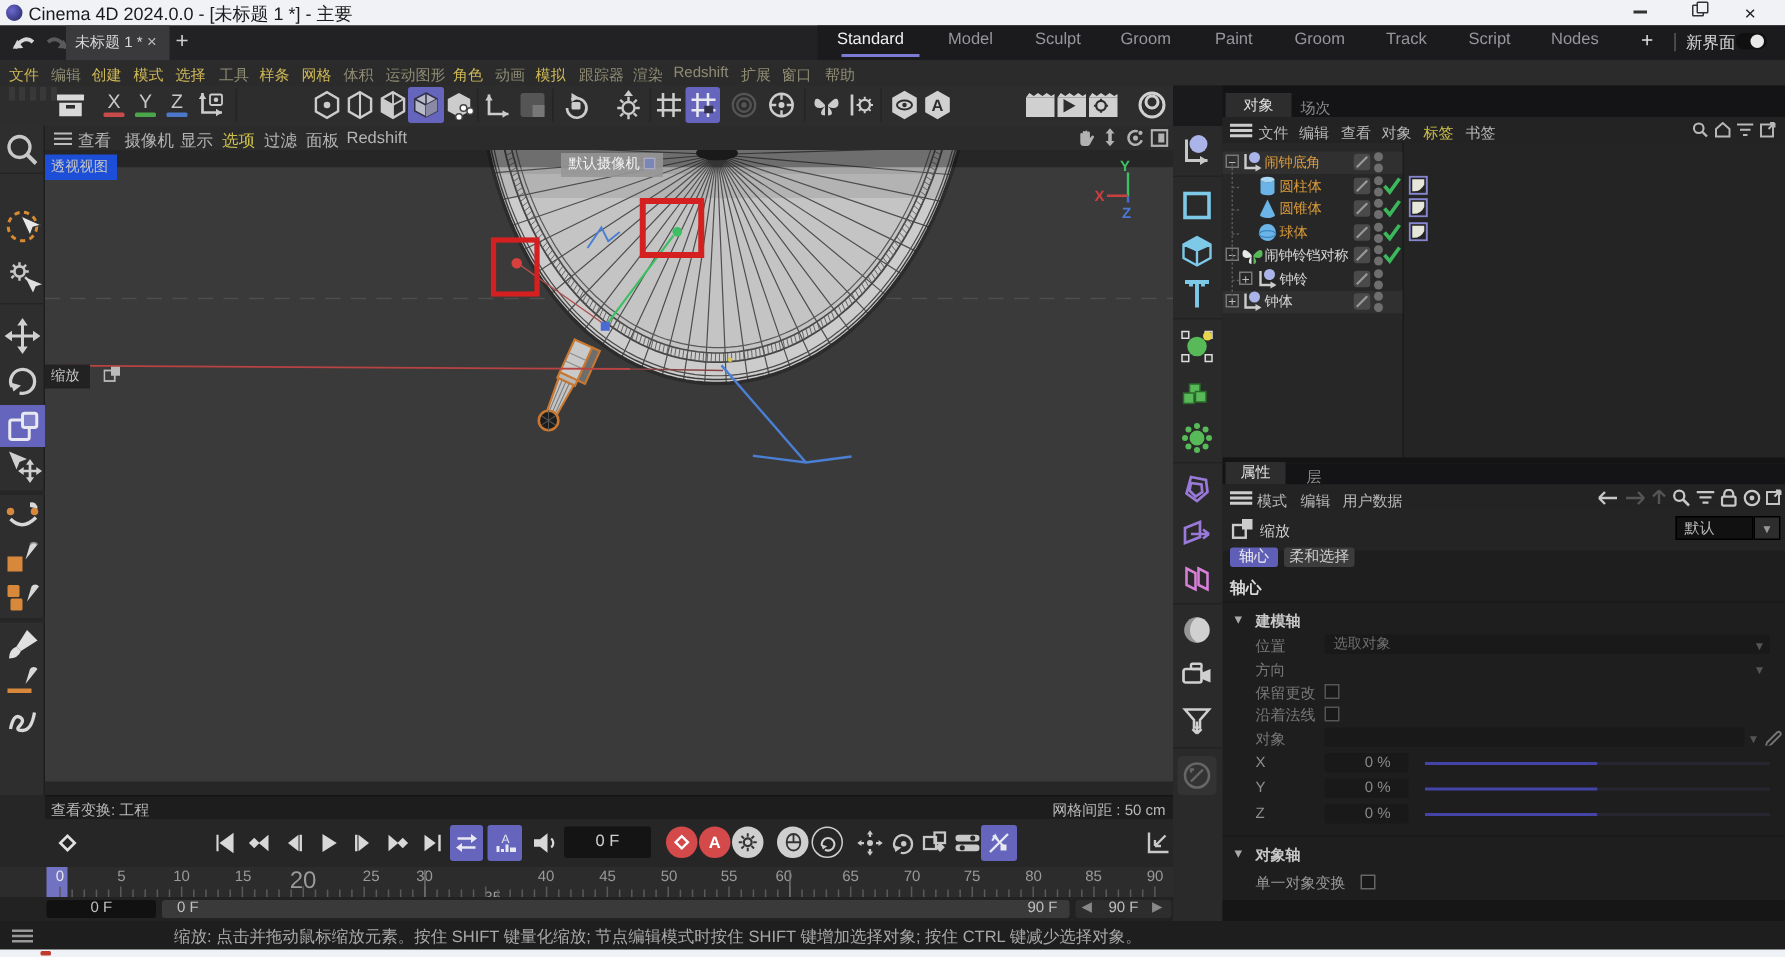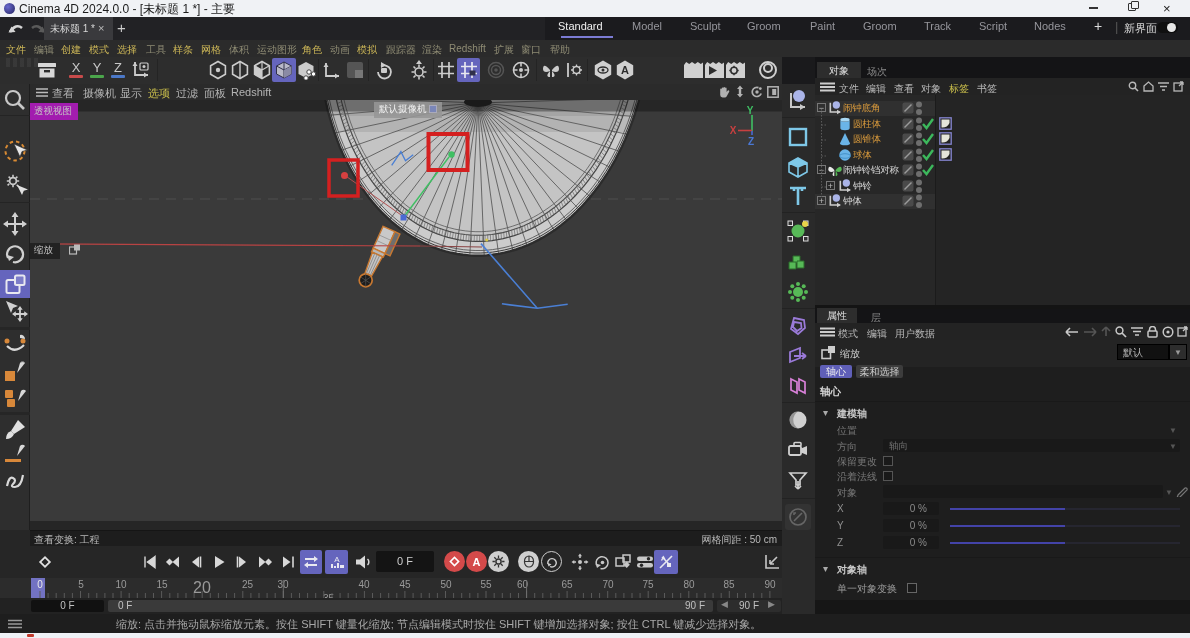--- a/index.html
+++ b/index.html
@@ -333,21 +333,21 @@
         <path d="M361.7,65.3 L370.9,51.6 L375.5,60.8 L383.2,54.7" stroke="#4a7fd4" stroke-width="1.3" fill="none"></path>
         <rect x="370.5" y="114.5" width="6" height="6" fill="#4a6ad4"></rect>
         <circle cx="314.5" cy="75.5" r="3.5" fill="#d84040"></circle>
         <path d="M451,143.6 L507.3,208.3 M471.9,203.8 L507.3,208.3 L537.7,204.3" stroke="#4a7fd4" stroke-width="1.6" fill="none"></path>
         <circle cx="456.7" cy="139.9" r="1.5" fill="#d8c843"></circle>
         <rect x="299" y="60" width="29" height="36" fill="none" stroke="#d42020" stroke-width="3.5"></rect>
         <rect x="398.5" y="34" width="39" height="36" fill="none" stroke="#d42020" stroke-width="4"></rect>
         <rect x="0" y="0" width="752" height="11.5" fill="rgba(0,0,0,0.33)"></rect>
         <rect x="0" y="421" width="752" height="9" fill="rgba(0,0,0,0.33)"></rect>
       </svg>
-      <div class="ab" style="left:0px;top:3px;background:#a21caf;color:#c4c4c4;font-size:9.5px;padding:2px 6px 2px 4px">透视视图</div>
+      <div class="ab" style="left:0px;top:3px;background:#1d4ed8;color:#c4c4c4;font-size:9.5px;padding:2px 6px 2px 4px">透视视图</div>
       <div class="ab" style="left:344px;top:2px;background:rgba(150,150,150,0.88);color:#f2f2f2;font-size:9.5px;padding:1px 5px 2px 5px">默认摄像机 <span style="display:inline-block;width:8px;height:8px;background:#7a86b8;border:1px solid #aab;vertical-align:-1px"></span></div>
       <div class="ab" style="left:0px;top:143px;background:#222222;color:#c4c4c4;font-size:9.5px;padding:1px 7px 2px 4px">缩放</div>
       <svg class="ab" style="left:39px;top:144px" width="12" height="11">
         <rect x="0.5" y="3" width="7" height="7" fill="none" stroke="#bbb" stroke-width="1.2"></rect>
         <rect x="5" y="0.5" width="6" height="6" fill="#bbb"></rect>
       </svg>
       <svg class="ab" style="left:698px;top:2px" width="40" height="45">
         <text x="22" y="12" fill="#3fbf63" font-size="10" font-weight="bold" text-anchor="middle" font-family="Liberation Sans">Y</text>
         <path d="M24,13 V29" stroke="#3fbf63" stroke-width="1.6"></path>
         <path d="M10,28.5 H24" stroke="#c84040" stroke-width="1.6"></path>
@@ -785,23 +785,23 @@
       <div class="ab" style="left:25px;top:290px;color:#cfcfcf;font-size:10px">缩放</div>
       <div class="ab" style="left:302px;top:287px;width:52px;height:16px;background:#111;border:1px solid #000;color:#b8b8b8;font-size:10px;line-height:15px;padding-left:5px">默认</div>
       <div class="ab" style="left:354px;top:287px;width:18px;height:16px;background:#2d2d2d;border:1px solid #000;color:#999;font-size:8px;text-align:center;line-height:15px">▼</div>
       <div class="ab" style="left:5px;top:308px;width:32px;height:13px;background:#5f5fb8;border-radius:2px;color:#eee;font-size:10px;text-align:center;line-height:13px">轴心</div>
       <div class="ab" style="left:41px;top:308px;width:47px;height:13px;background:#3c3c3c;border-radius:2px;color:#ccc;font-size:10px;text-align:center;line-height:13px">柔和选择</div>
       <div class="ab" style="left:5px;top:328px;color:#d8d8d8;font-size:10.5px;font-weight:bold">轴心</div>
       <div class="ab" style="left:0px;top:344px;width:375px;height:1px;background:#191919"></div>
       <div class="ab" style="left:8px;top:350px;color:#aaa;font-size:10px">▾</div>
       <div class="ab" style="left:22px;top:350px;color:#c8c8c8;font-size:10px;font-weight:bold">建模轴</div>
       <div class="ab" style="left:22px;top:367px;color:#787878;font-size:10px">位置</div>
+      <div class="ab" style="left:68px;top:366px;width:297px;height:13px;background:#191919;border-radius:2px;color:#6e6e6e;font-size:9.5px;line-height:13px;padding-left:6px">选取对象</div>
       <div class="ab" style="left:354px;top:369px;color:#555;font-size:8px">▼</div>
       <div class="ab" style="left:22px;top:383px;color:#787878;font-size:10px">方向</div>
-      <div class="ab" style="left:68px;top:382px;width:297px;height:13px;background:#191919;border-radius:2px;color:#6e6e6e;font-size:9.5px;line-height:13px;padding-left:6px">轴向</div>
       <div class="ab" style="left:354px;top:385px;color:#555;font-size:8px">▼</div>
       <div class="ab" style="left:22px;top:398px;color:#787878;font-size:10px">保留更改</div>
       <div class="ab" style="left:68px;top:399px;width:10px;height:10px;border:1px solid #555;background:#191919"></div>
       <div class="ab" style="left:22px;top:413px;color:#787878;font-size:10px">沿着法线</div>
       <div class="ab" style="left:68px;top:414px;width:10px;height:10px;border:1px solid #555;background:#191919"></div>
       <div class="ab" style="left:22px;top:429px;color:#787878;font-size:10px">对象</div>
       <div class="ab" style="left:68px;top:428px;width:280px;height:13px;background:#191919;border-radius:2px"></div>
       <div class="ab" style="left:350px;top:431px;color:#555;font-size:8px">▼</div>
       <svg class="ab" style="left:361px;top:428px" width="12" height="12">
         <path d="M2,10 L9,3 a1.5,1.5 0 0 1 2,2 L4,12 l-3,1 z" fill="none" stroke="#777" stroke-width="1.2"></path>

